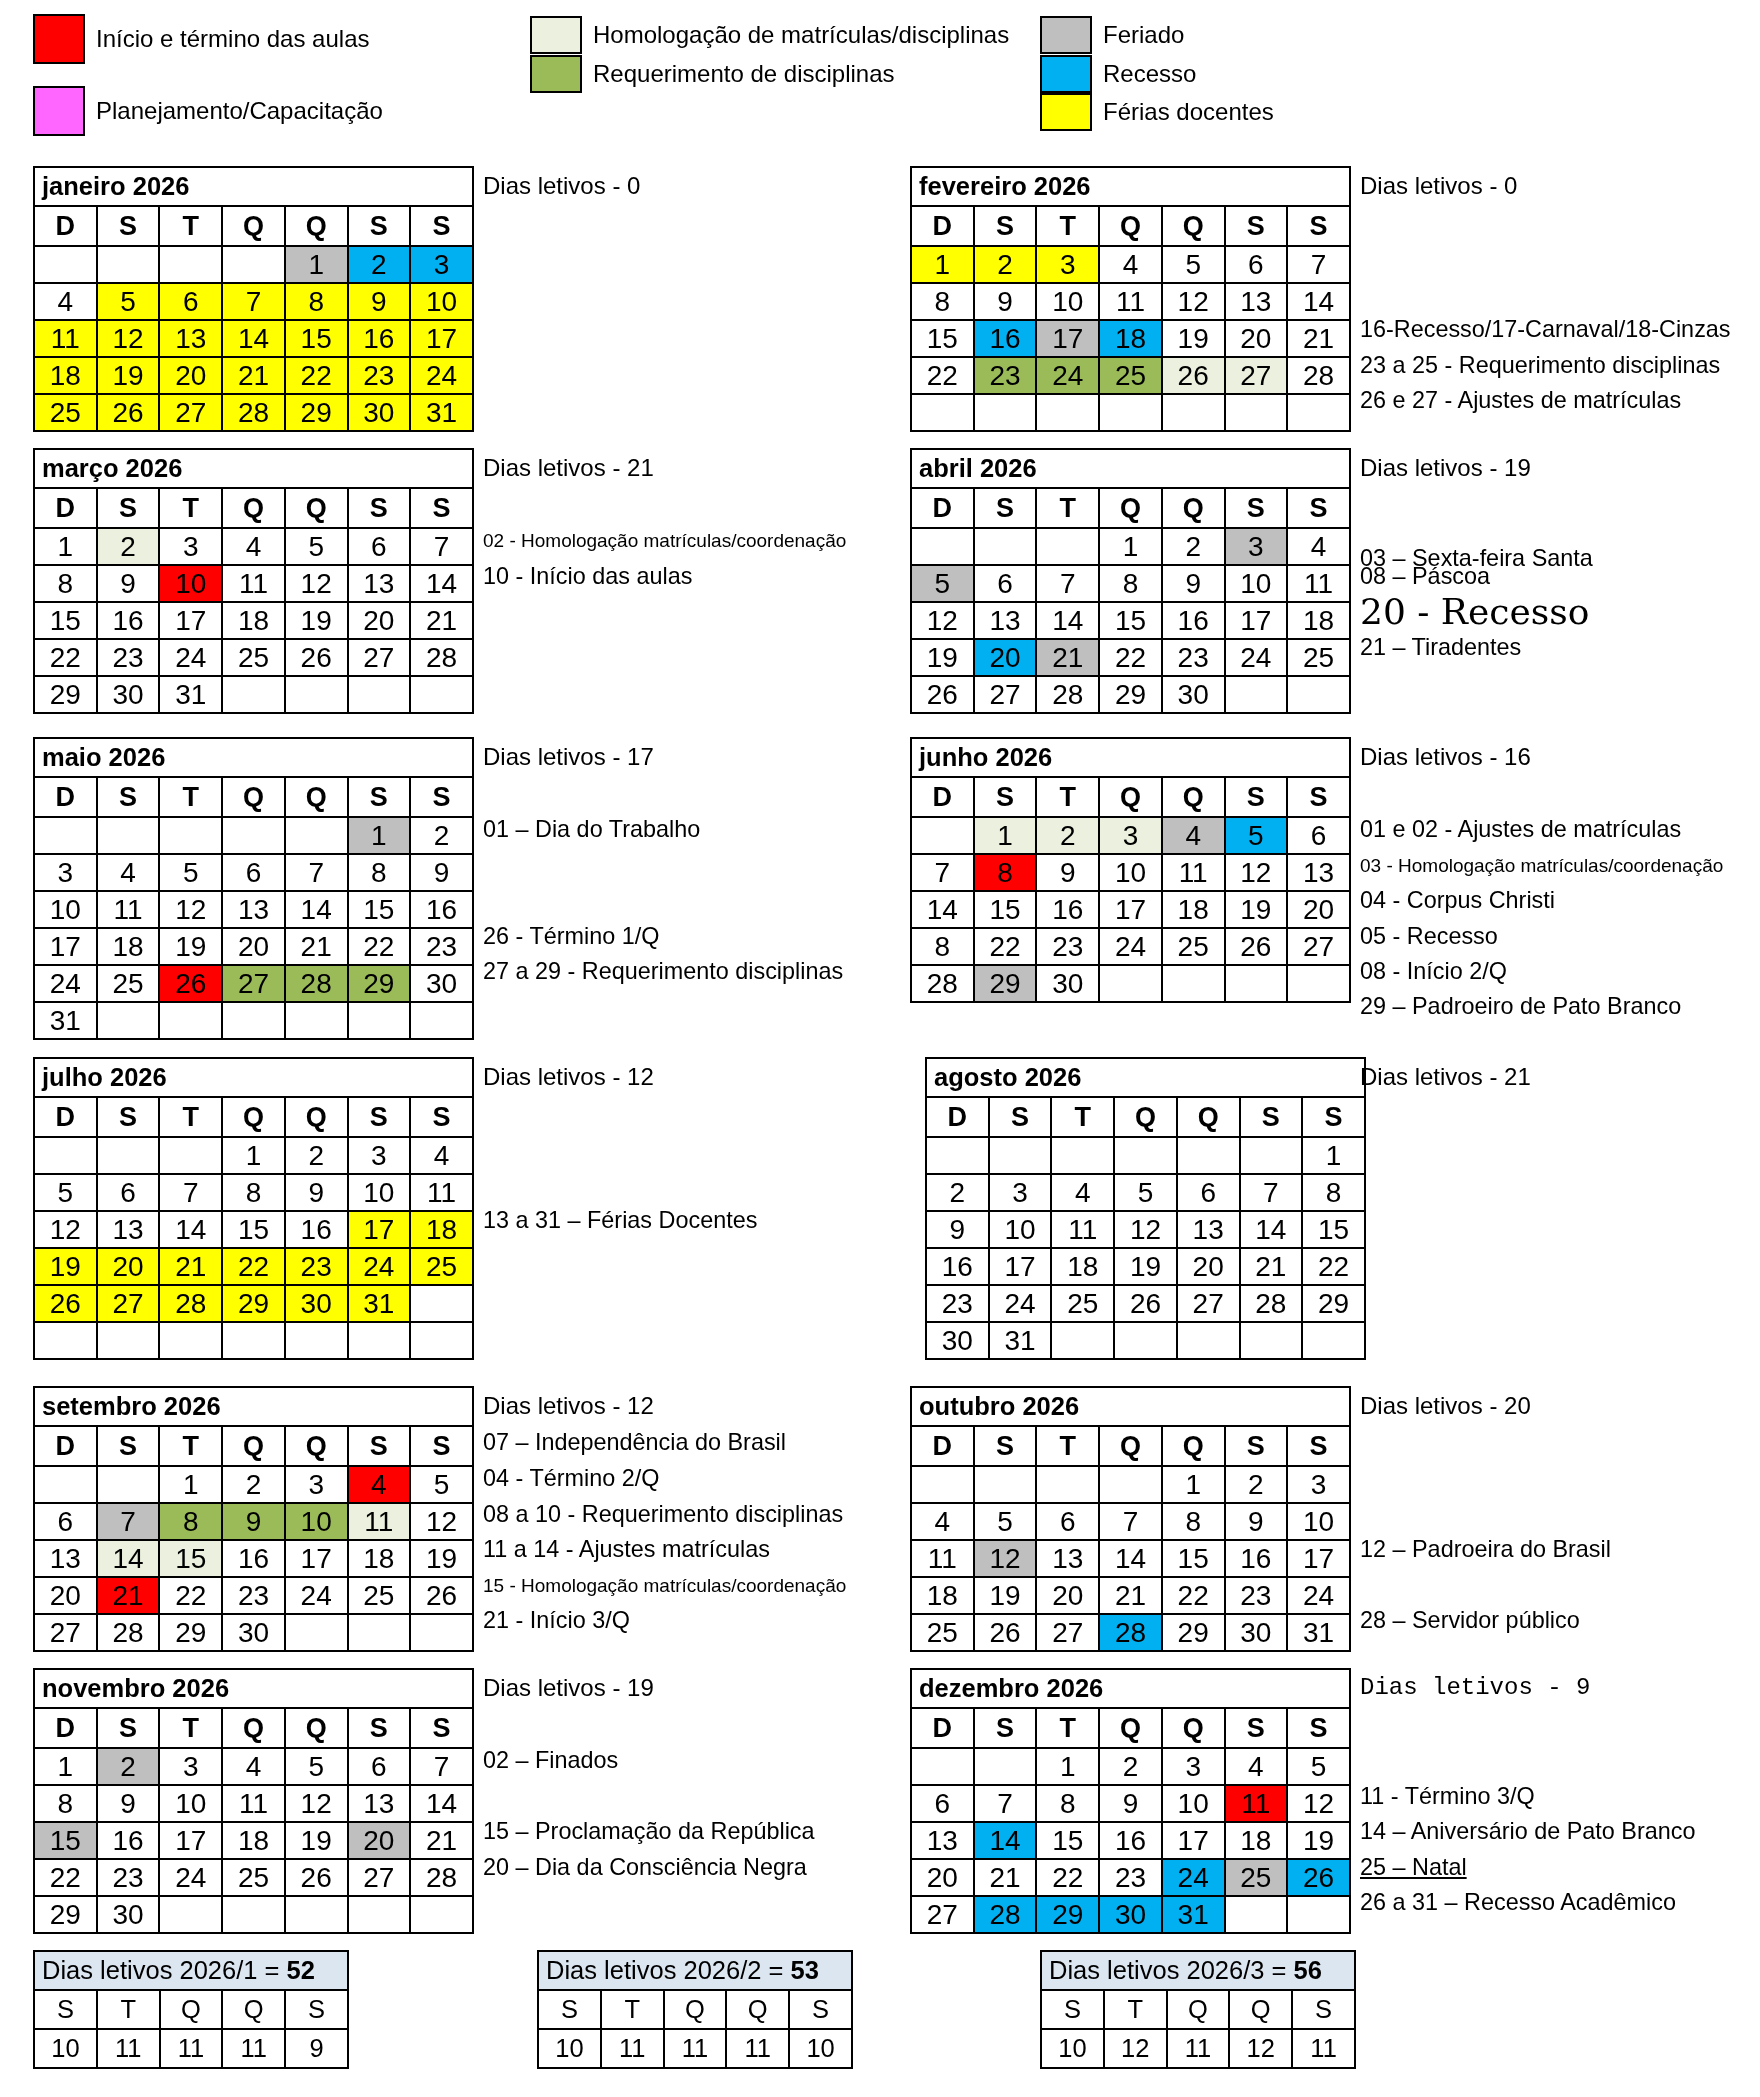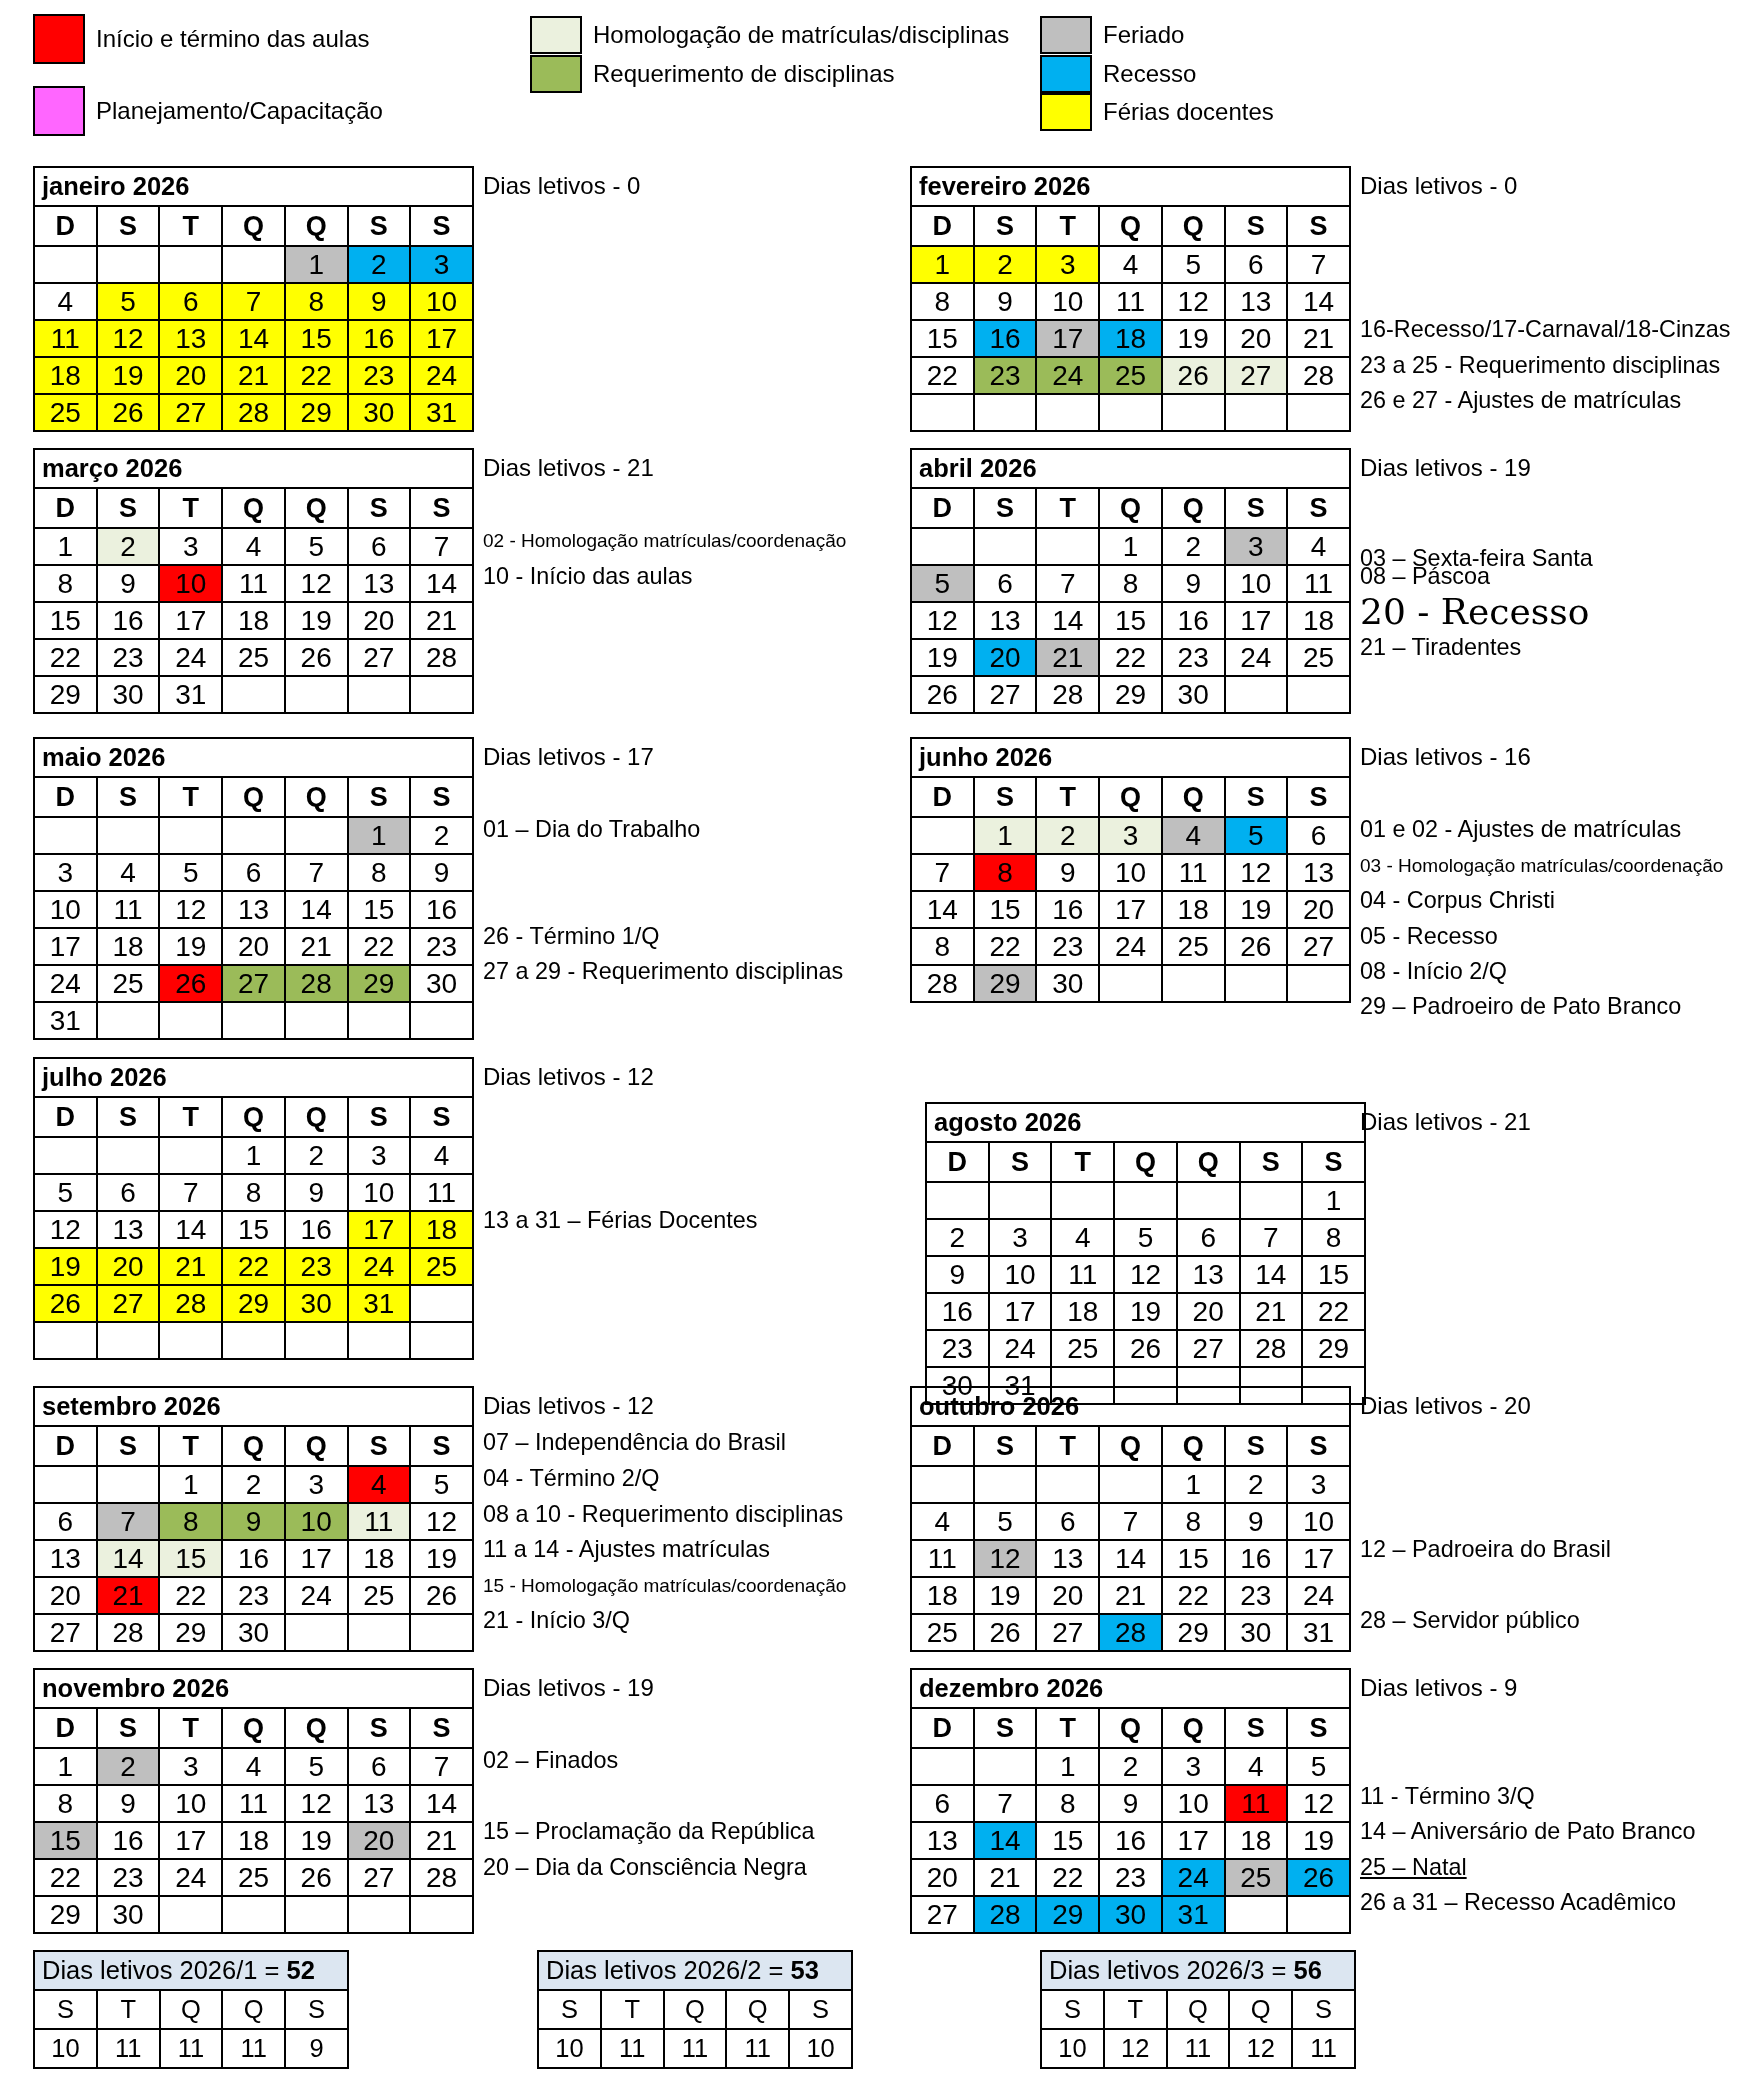--- a/index.html
+++ b/index.html
@@ -521,21 +521,21 @@
             <td></td>
             <td></td>
             <td></td>
             <td></td>
           </tr>
         </tbody>
       </table>
       <div class="dias-letivos" style="left: 450px;">Dias letivos - 12</div>
       <div class="note" style="left: 450px; top: 146px; height: 35px; line-height: 35px;">13 a 31 – Férias Docentes</div>
     </div>
-    <div class="month" style="left: 910px; top: 1102px; padding-left: 15px;">
+    <div class="month" style="left: 910px; top: 1057px; padding-left: 15px;">
       <table class="cal">
         <tbody>
           <tr class="title-row">
             <td colspan="7">agosto 2026</td>
           </tr>
           <tr class="hdr-row">
             <td>D</td>
             <td>S</td>
             <td>T</td>
             <td>Q</td>
@@ -859,21 +859,21 @@
             <td>27</td>
             <td style="background: rgb(0, 176, 240);">28</td>
             <td style="background: rgb(0, 176, 240);">29</td>
             <td style="background: rgb(0, 176, 240);">30</td>
             <td style="background: rgb(0, 176, 240);">31</td>
             <td></td>
             <td></td>
           </tr>
         </tbody>
       </table>
-      <div class="dias-letivos" style="left: 450px;">Dias letivos - 9</div>
+      <div class="dias-letivos" style="left: 450px; font-family: Liberation Mono, monospace;">Dias letivos - 9</div>
       <div class="note" style="left: 450px; top: 111px; height: 35px; line-height: 35px;">11 - Término 3/Q</div>
       <div class="note" style="left: 450px; top: 146px; height: 35px; line-height: 35px;">14 – Aniversário de Pato Branco</div>
       <div class="note" style="left: 450px; top: 182px; height: 35px; line-height: 35px; text-decoration: underline;">25 – Natal</div>
       <div class="note" style="left: 450px; top: 217px; height: 35px; line-height: 35px;">26 a 31 – Recesso Acadêmico</div>
     </div>
   </div>
 <div id="summaries">
     <div class="summary" style="left: 33px; top: 1950px;">
       <table class="sum">
         <tbody>

